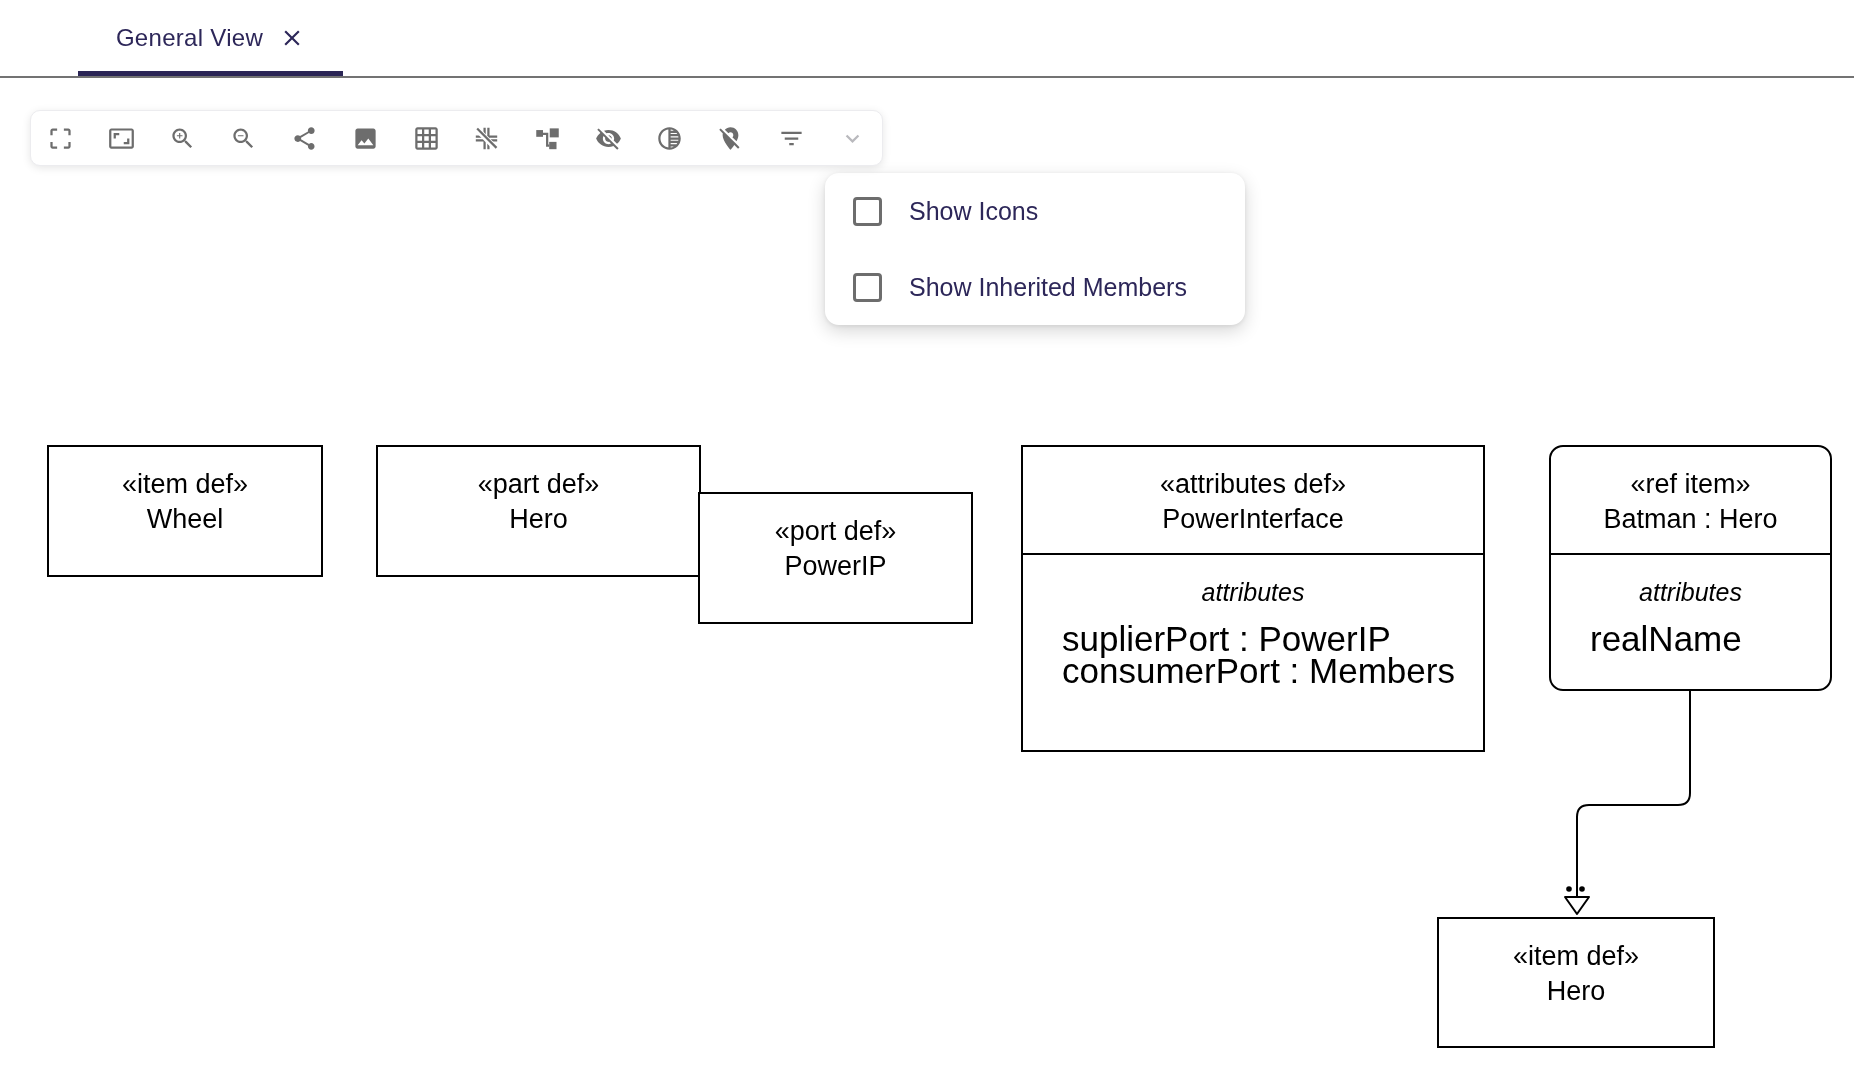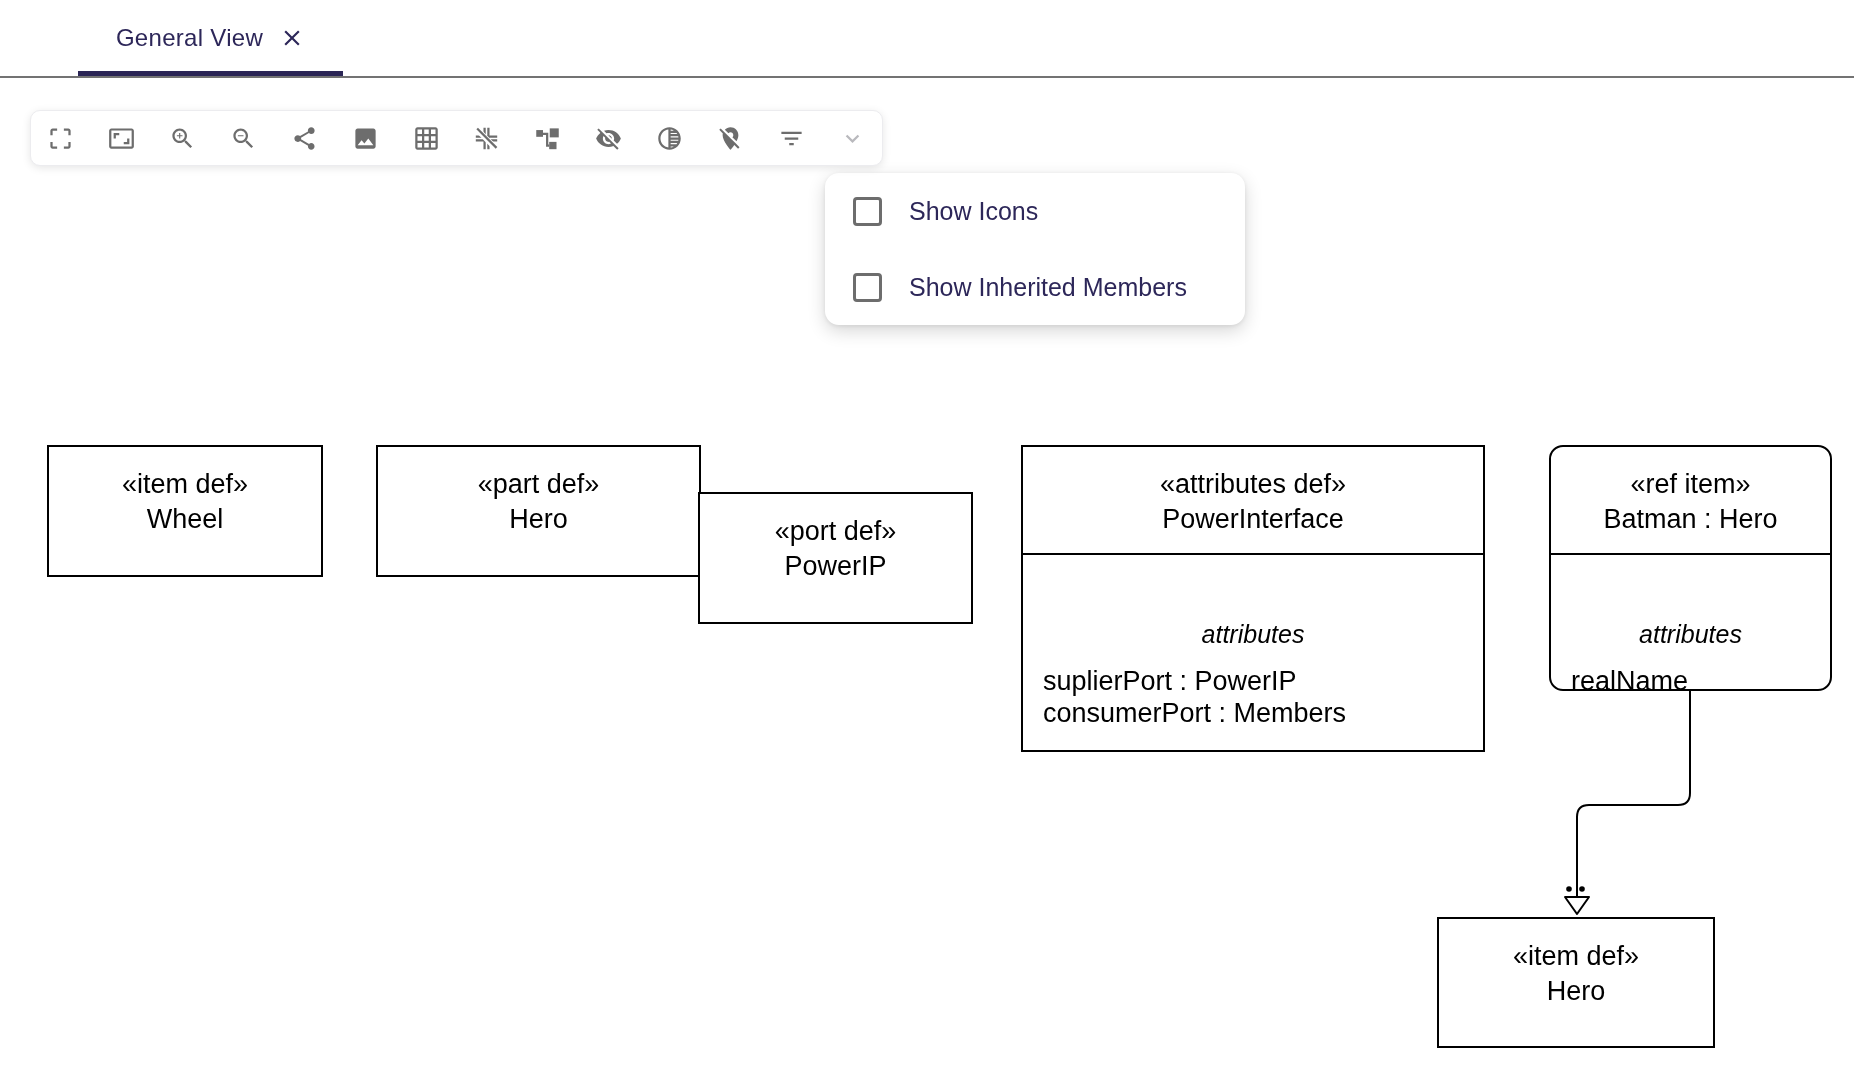--- a/index.html
+++ b/index.html
@@ -51,22 +51,22 @@
   .canvas { position:absolute; inset:0; z-index:1; }
   .edge-layer { position:absolute; left:0; top:0; z-index:4; pointer-events:none; }
   .node {
     position:absolute; background:#ffffff; border:2px solid #000000;
     box-sizing:border-box; color:#000000; z-index:5; cursor:pointer;
   }
   .node.rounded { border-radius:14px; }
   .node-header { text-align:center; padding-top:20px; line-height:35px; font-size:27px; }
   .node-header.with-sep { height:108px; border-bottom:2px solid #000000; box-sizing:border-box; }
   .compartment { padding-top:24px; }
-  .comp-label { font-size:25px; font-style:italic; text-align:center; line-height:26px;margin-top:42px; }
-  .attr-list { margin-top:18px; padding-left:20px; font-size:27px; line-height:32px; text-align:left; }
+  .comp-label { font-size:25px; font-style:italic; text-align:center; line-height:26px; }
+  .attr-list { margin-top:18px; padding-left:39px; font-size:35px; line-height:32px; text-align:left; }
 </style>
 </head>
 <body>
 
 <div class="canvas">
 
   <svg class="edge-layer" width="1854" height="1078" viewBox="0 0 1854 1078">
     <g>
       <path d="M1690 691 V793 Q1690 805 1678 805 H1589 Q1577 805 1577 817 V897" fill="none" stroke="#000000" stroke-width="2"></path>
       <polygon points="1565,897 1589,897 1577,914" fill="#ffffff" stroke="#000000" stroke-width="2" stroke-linejoin="round"></polygon>

